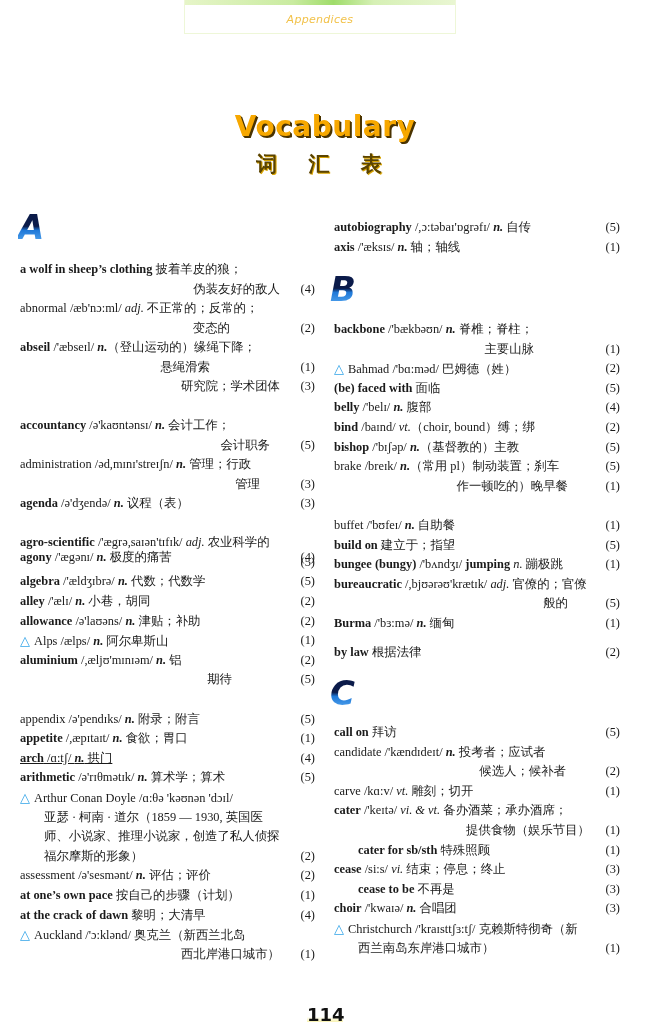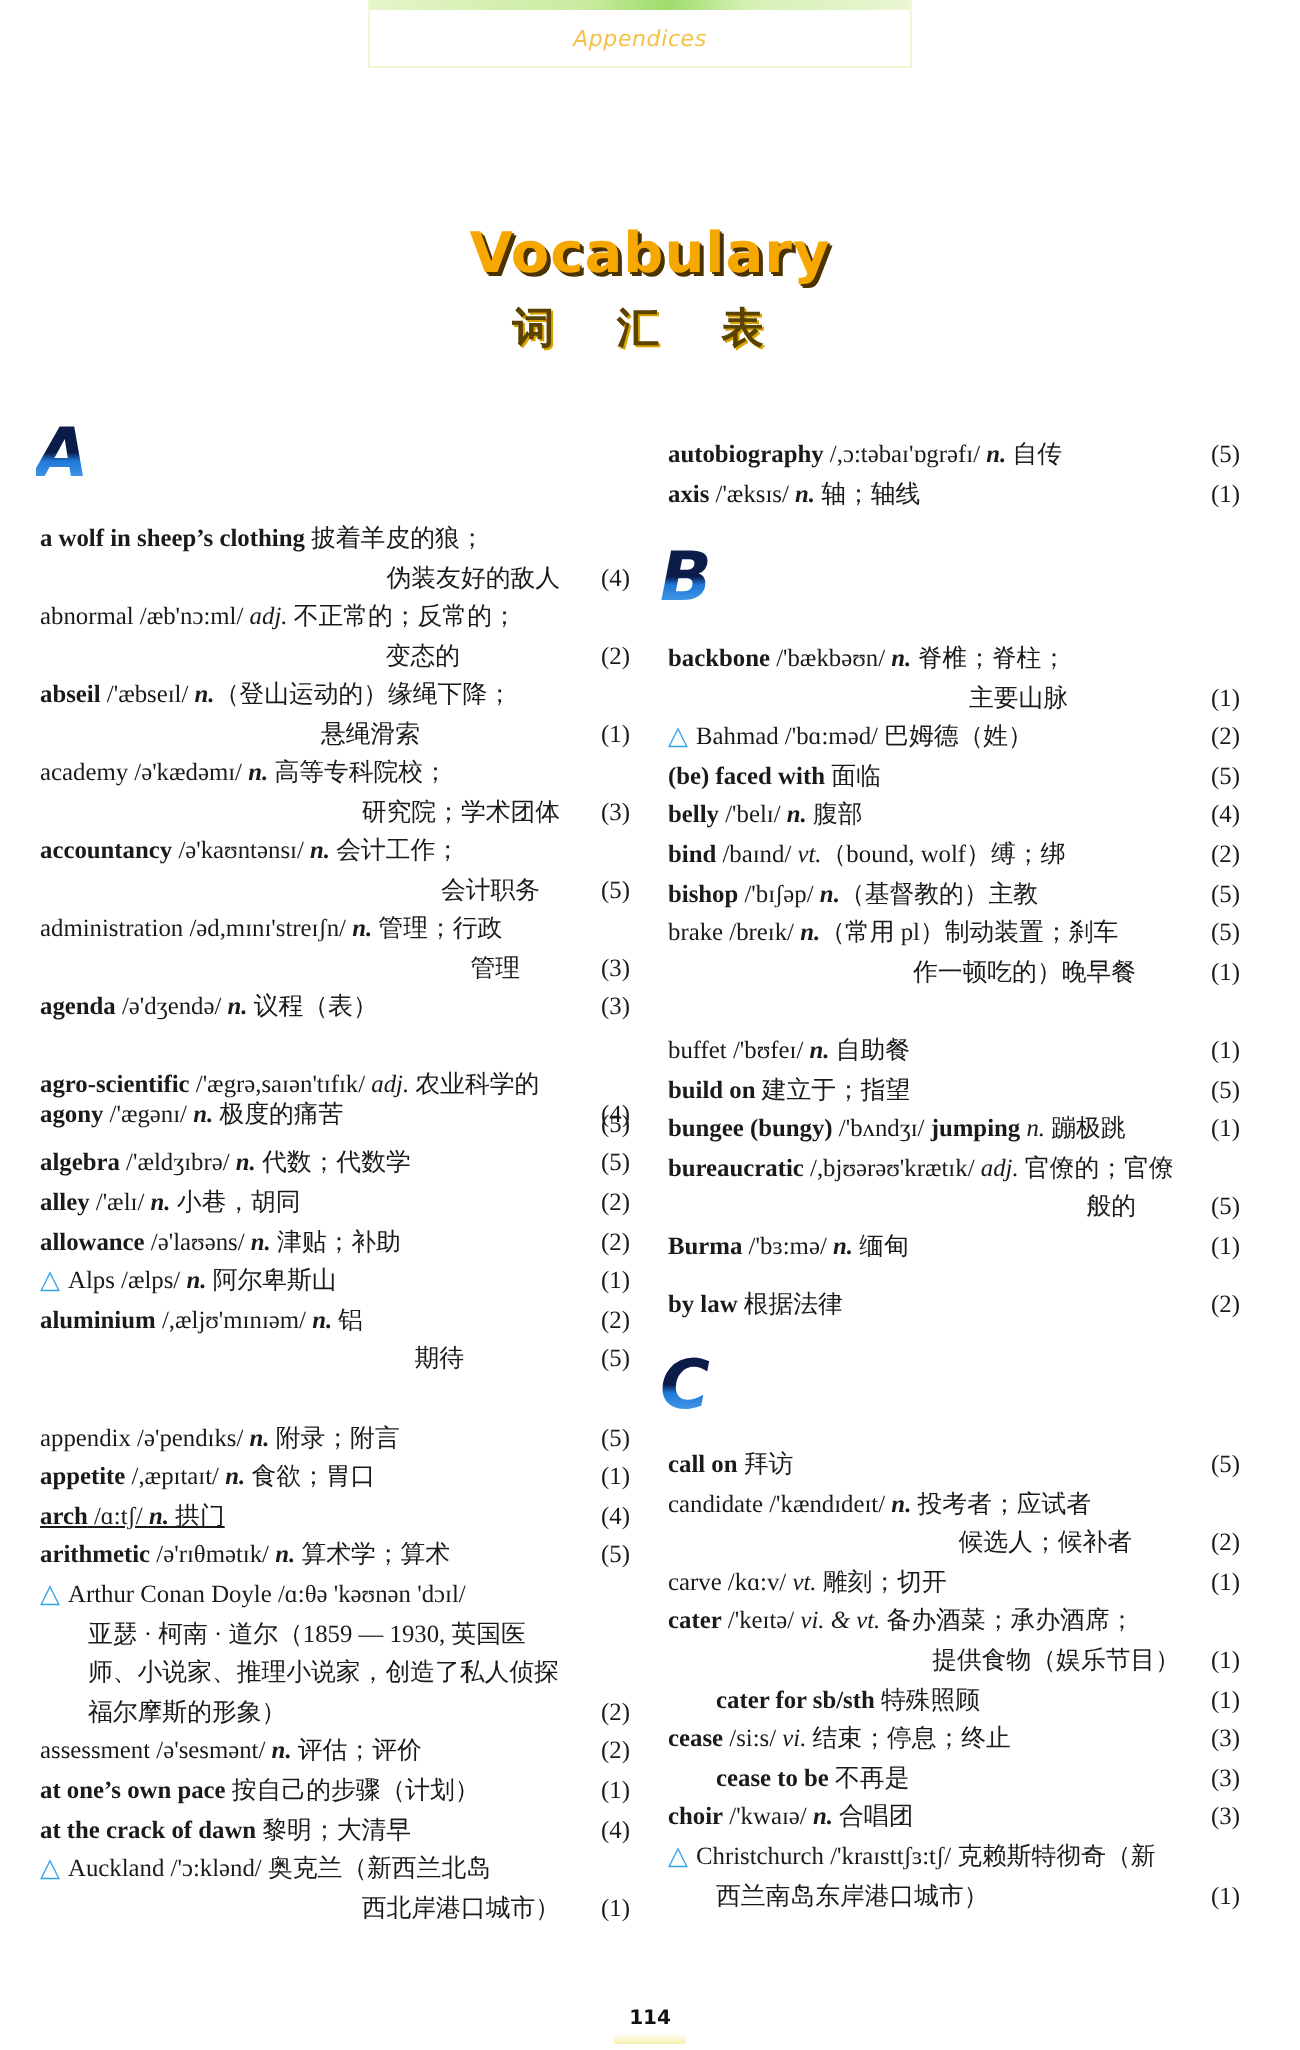--- a/index.html
+++ b/index.html
@@ -52,21 +52,21 @@
   .entry .line.cont-left { padding-left: 24px; }
   .entry .num { position: absolute; right: 5px; top: 0; }
   .hw { font-weight: bold; }
   .pos { font-style: italic; }
   .sub { padding-left: 24px; }
   .tri { color: #35a5e8; font-family: "DejaVu Sans", sans-serif; font-size: 13px; margin-right: 4px; }
 
   .page-num {
     position: absolute; left: 307px; top: 1004px; width: 36px; height: 18px;
     text-align: center; font-family: "DejaVu Sans", sans-serif; font-weight: bold;
-    font-size: 10px; color: #111;
+    font-size: 18px; color: #111;
     background: linear-gradient(180deg, #ffffff 0%, #ffffff 70%, #f8f2b0 100%);
   }
 </style>
 </head>
 <body>
 
 <div class="header-band">
   <div class="stripe"></div>
   <div class="label">Appendices</div>
 </div>
@@ -86,21 +86,20 @@
     <div class="line"><span>abnormal</span><span> /æb'nɔ:ml/ </span><span class="pos">adj.</span><span> 不正常的；反常的；</span></div>
     <div class="line cont" style="padding-right:90px;"><span>变态的</span><span class="num">(2)</span></div>
   </div>
 
   <div class="entry" style="top:338px;">
     <div class="line"><span class="hw">abseil</span><span> /'æbseɪl/ </span><span class="pos hw">n.</span><span>（登山运动的）缘绳下降；</span></div>
     <div class="line cont" style="padding-right:110px;"><span>悬绳滑索</span><span class="num">(1)</span></div>
   </div>
 
   <div class="entry" style="top:377px;">
-    <div class="line"><span>academy</span><span> /ə'kædəmɪ/ </span><span class="pos hw">n.</span><span> 高等专科院校；</span></div>
     <div class="line cont"><span>研究院；学术团体</span><span class="num">(3)</span></div>
   </div>
 
   <div class="entry" style="top:416px;">
     <div class="line"><span class="hw">accountancy</span><span> /ə'kaʊntənsɪ/ </span><span class="pos hw">n.</span><span> 会计工作；</span></div>
     <div class="line cont" style="padding-right:50px;"><span>会计职务</span><span class="num">(5)</span></div>
   </div>
 
   <div class="entry" style="top:455px;">
     <div class="line"><span>administration</span><span> /əd,mɪnɪ'streɪʃn/ </span><span class="pos hw">n.</span><span> 管理；行政</span></div>
@@ -205,21 +204,21 @@
   <div class="entry" style="top:359.2px;">
     <div class="line"><span class="tri">△</span><span>Bahmad</span><span> /'bɑ:məd/ 巴姆德（姓）</span><span class="num" style="right:14px;">(2)</span></div>
   </div>
   <div class="entry" style="top:378.8px;">
     <div class="line"><span class="hw">(be) faced with</span><span>  面临</span><span class="num" style="right:14px;">(5)</span></div>
   </div>
   <div class="entry" style="top:398.4px;">
     <div class="line"><span class="hw">belly</span><span> /'belɪ/ </span><span class="pos hw">n.</span><span> 腹部</span><span class="num" style="right:14px;">(4)</span></div>
   </div>
   <div class="entry" style="top:418px;">
-    <div class="line"><span class="hw">bind</span><span> /baɪnd/ </span><span class="pos">vt.</span><span>（bound, wolf）缚；绑</span><span class="num" style="right:14px;">(2)</span></div>
+    <div class="line"><span class="hw">bind</span><span> /baɪnd/ </span><span class="pos">vt.</span><span>（choir, bound）缚；绑</span><span class="num" style="right:14px;">(2)</span></div>
   </div>
   <div class="entry" style="top:437.6px;">
     <div class="line"><span class="hw">bishop</span><span> /'bɪʃəp/ </span><span class="pos hw">n.</span><span>（基督教的）主教</span><span class="num" style="right:14px;">(5)</span></div>
   </div>
   <div class="entry" style="top:457.2px;">
     <div class="line"><span>brake</span><span>  /breɪk/ </span><span class="pos hw">n.</span><span>（常用 pl）制动装置；刹车</span><span class="num" style="right:14px;">(5)</span></div>
   </div>
   <div class="entry" style="top:476.8px;">
     <div class="line cont" style="padding-right:66px;"><span>作一顿吃的）晚早餐</span><span class="num" style="right:14px;">(1)</span></div>
   </div>

